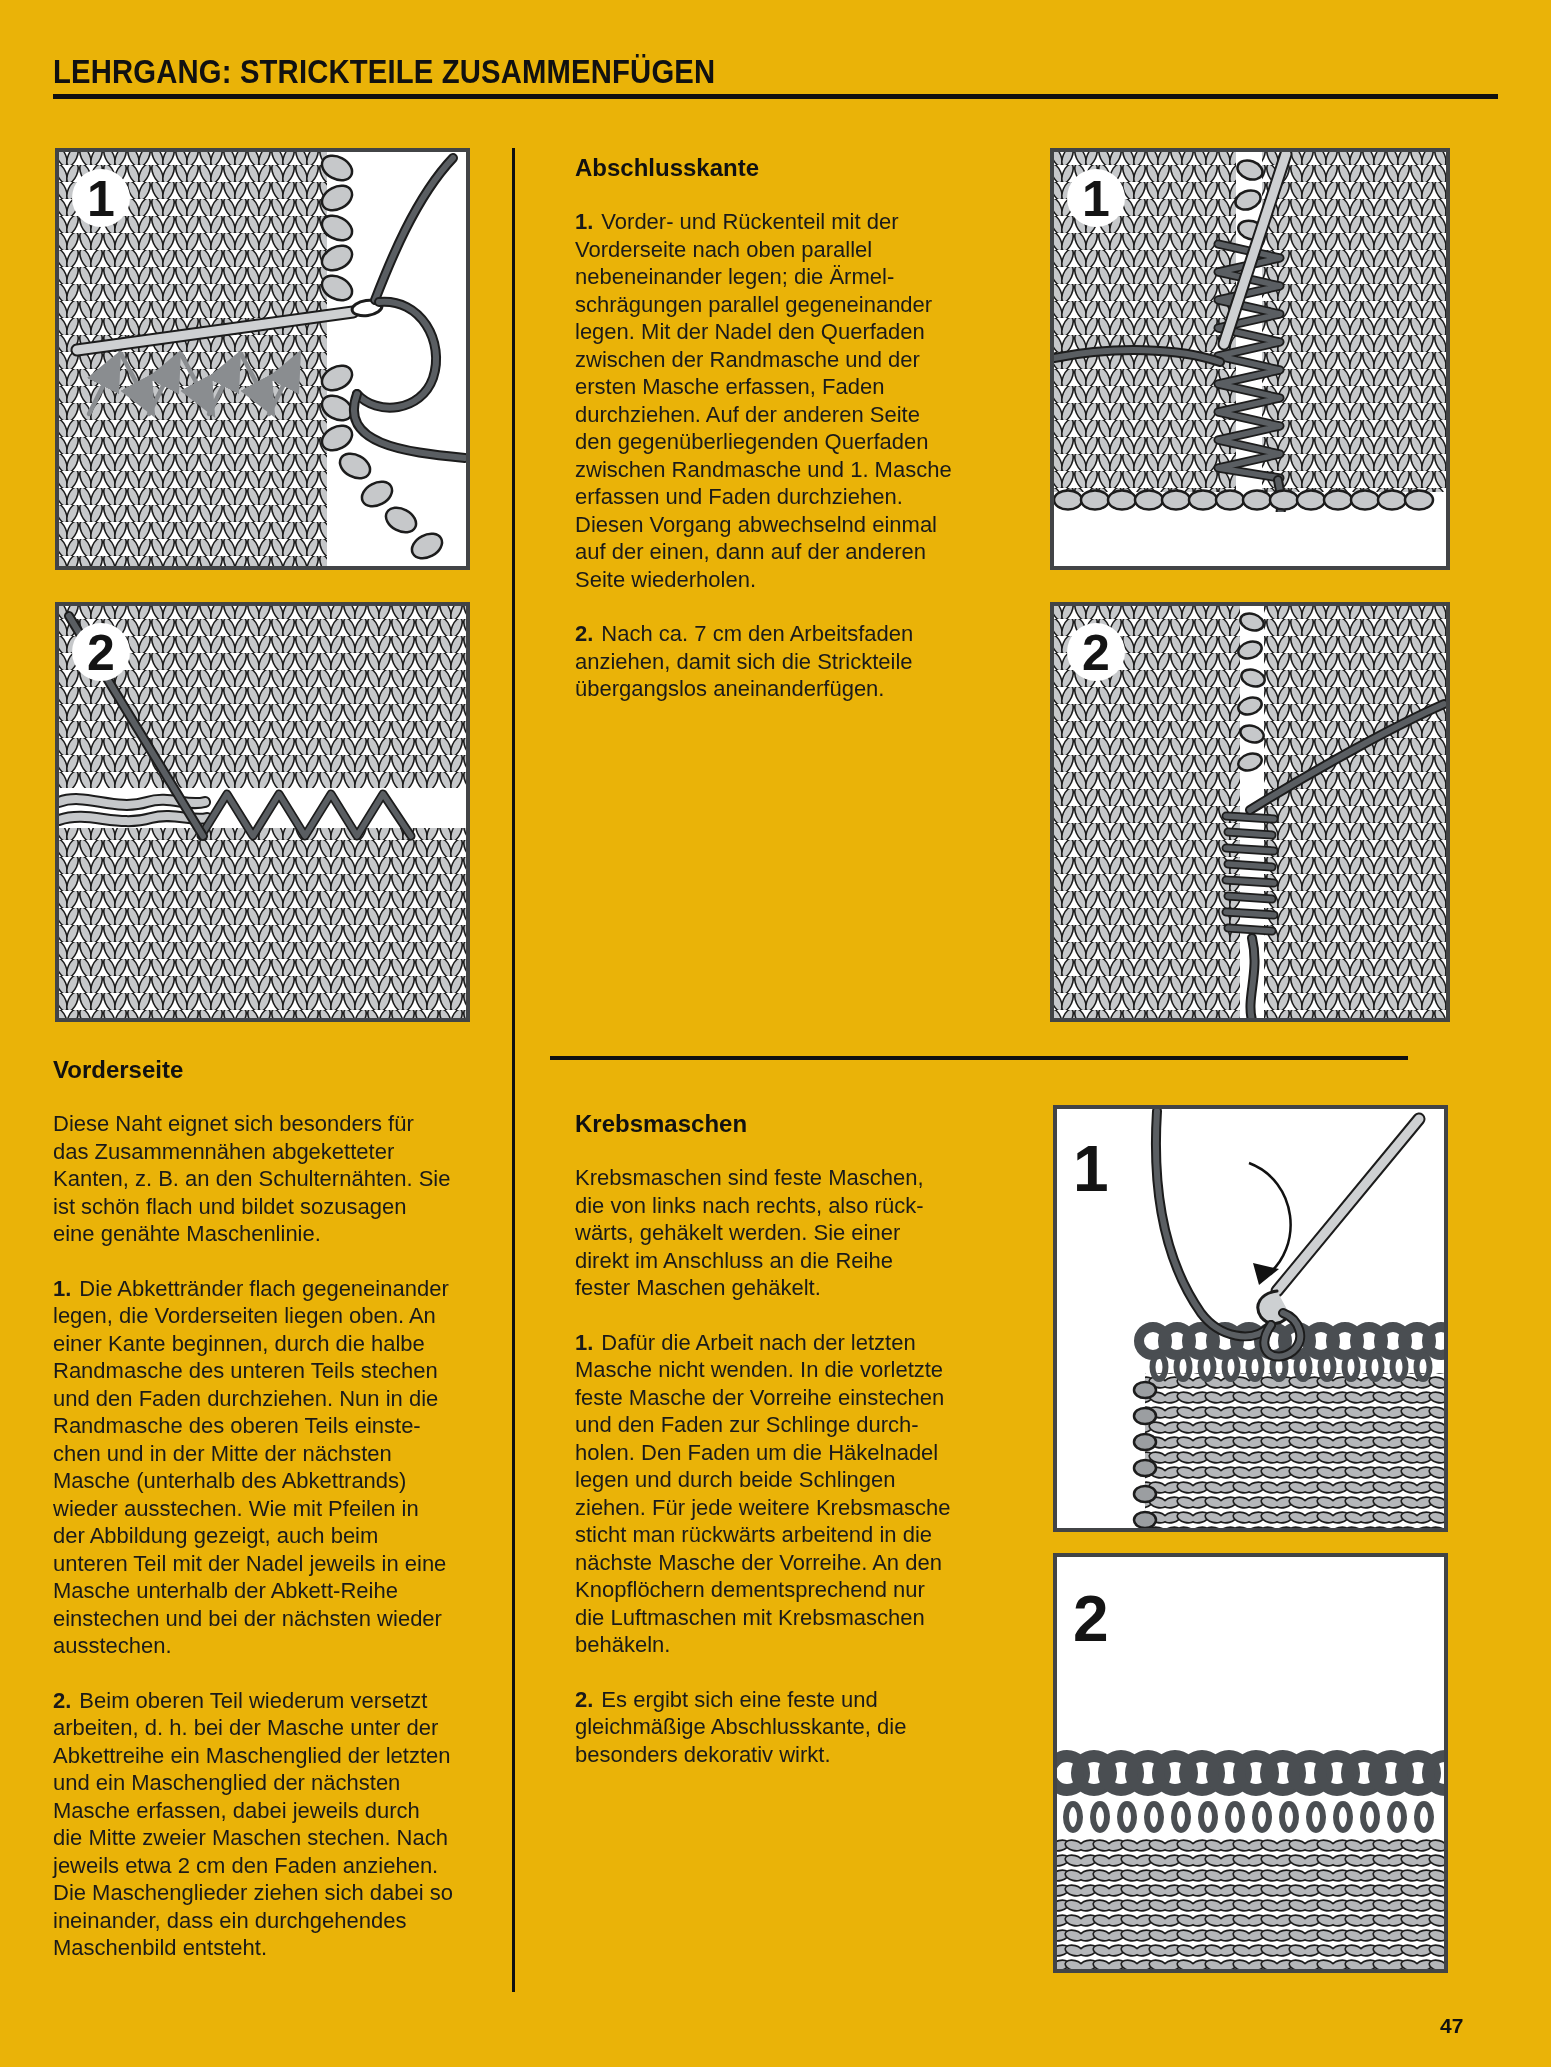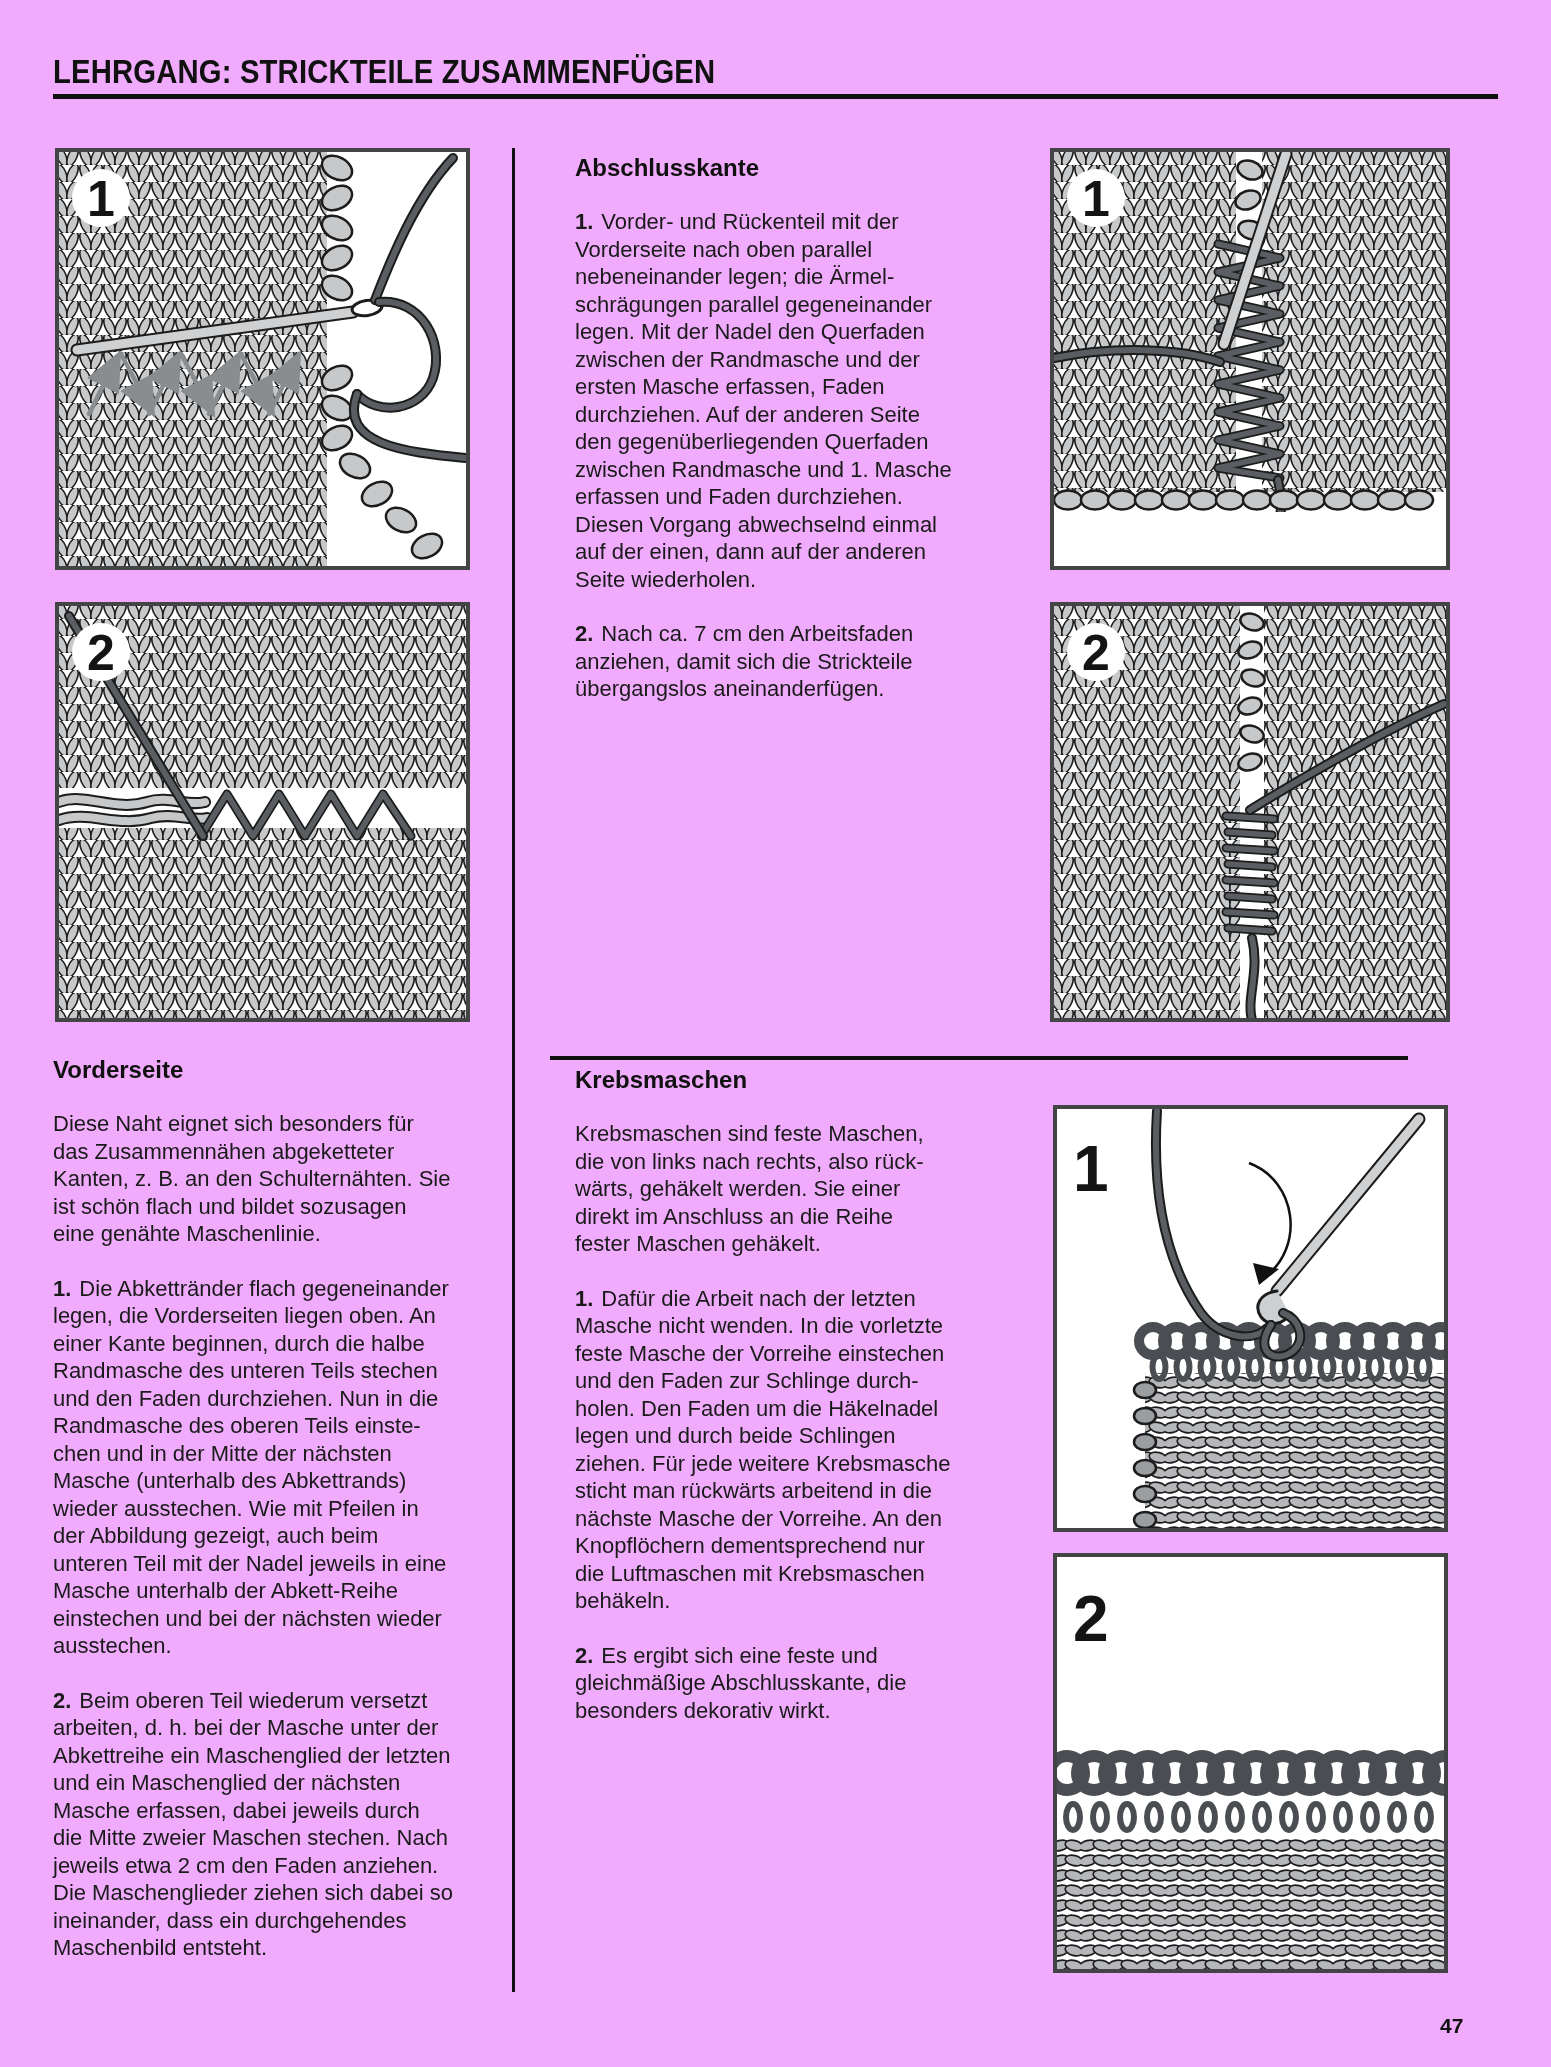--- a/index.html
+++ b/index.html
@@ -1,31 +1,31 @@
 <!DOCTYPE html>
 <html lang="de"><head>
 <meta charset="utf-8">
 <style>
   html,body{margin:0;padding:0;background:#e8e8e8}
   .page{
-    position:relative;width:1551px;height:2067px;background:#f0abfc;
+    position:relative;width:1551px;height:2067px;background:#eab308;
     font-family:"Liberation Sans","DejaVu Sans",sans-serif;color:#1a1a1a;
     margin:0 auto;overflow:hidden;
   }
   .hdr{
     position:absolute;left:53px;top:52px;font-weight:bold;font-size:34px;
     letter-spacing:.2px;transform:scaleX(.86);transform-origin:left center;white-space:nowrap;color:#111;
   }
   .hrule{position:absolute;left:53px;top:94px;width:1445px;height:5px;background:#101010}
   .vdiv{position:absolute;left:512px;top:148px;width:3px;height:1844px;background:#101010}
   .mrule{position:absolute;left:550px;top:1056px;width:858px;height:4px;background:#101010}
   .col{position:absolute;width:452px}
   .col-left-text{left:53px;top:1056px}
   .col-mid-top{left:575px;top:154px}
-  .col-mid-bottom{left:575px;top:1066px}
+  .col-mid-bottom{left:575px;top:1110px}
   .sech{font-size:24px;font-weight:bold;margin:0 0 26px 0;color:#111}
   p.bodyp{font-size:22px;line-height:27.5px;margin:0 0 27px 0}
   p.bodyp .ptext{white-space:pre-line}
   .pnum{font-weight:bold}
   .pnum:not(:empty){margin-right:8px}
   .fig{position:absolute;margin:0}
   .fig svg{display:block}
   .pageno{position:absolute;left:1440px;top:2014px;width:60px;text-align:left;font-size:21px;font-weight:bold;color:#111}
   
   .fborder{fill:none;stroke:#424446;stroke-width:4}

